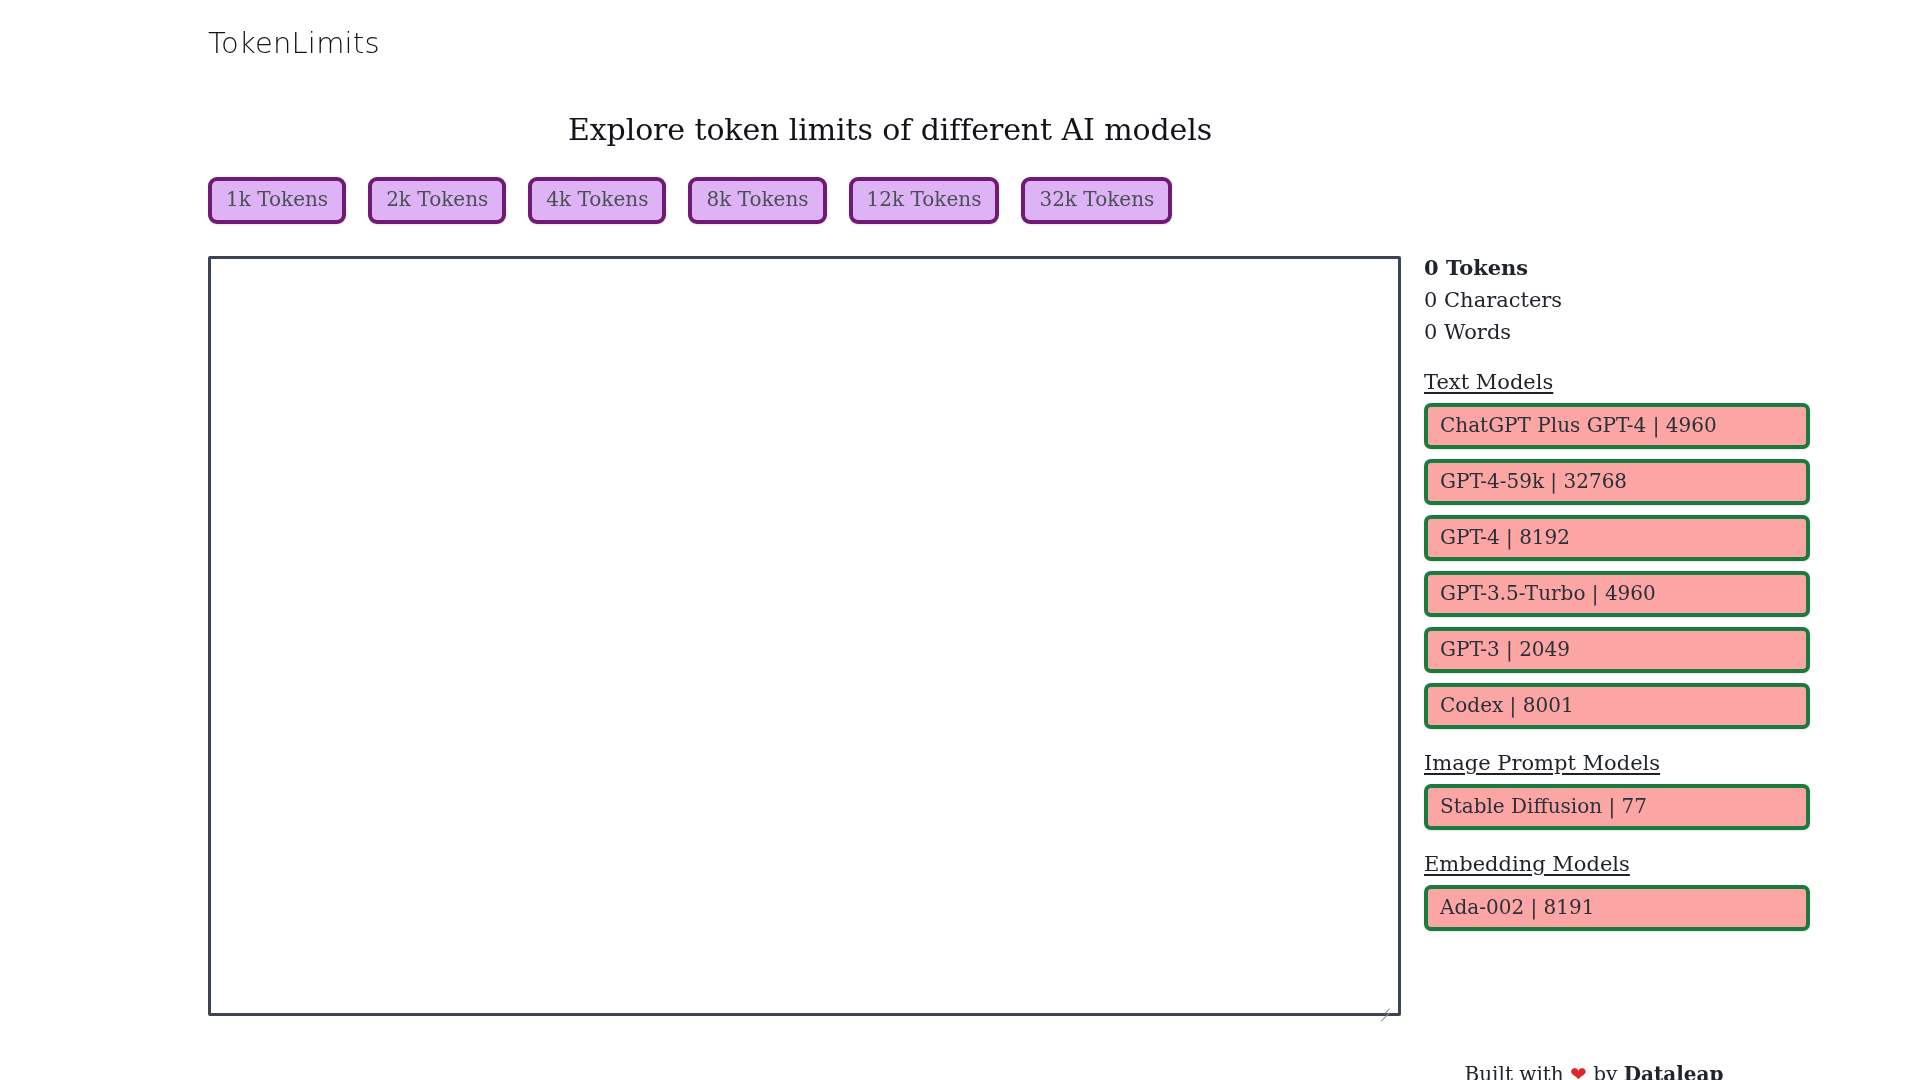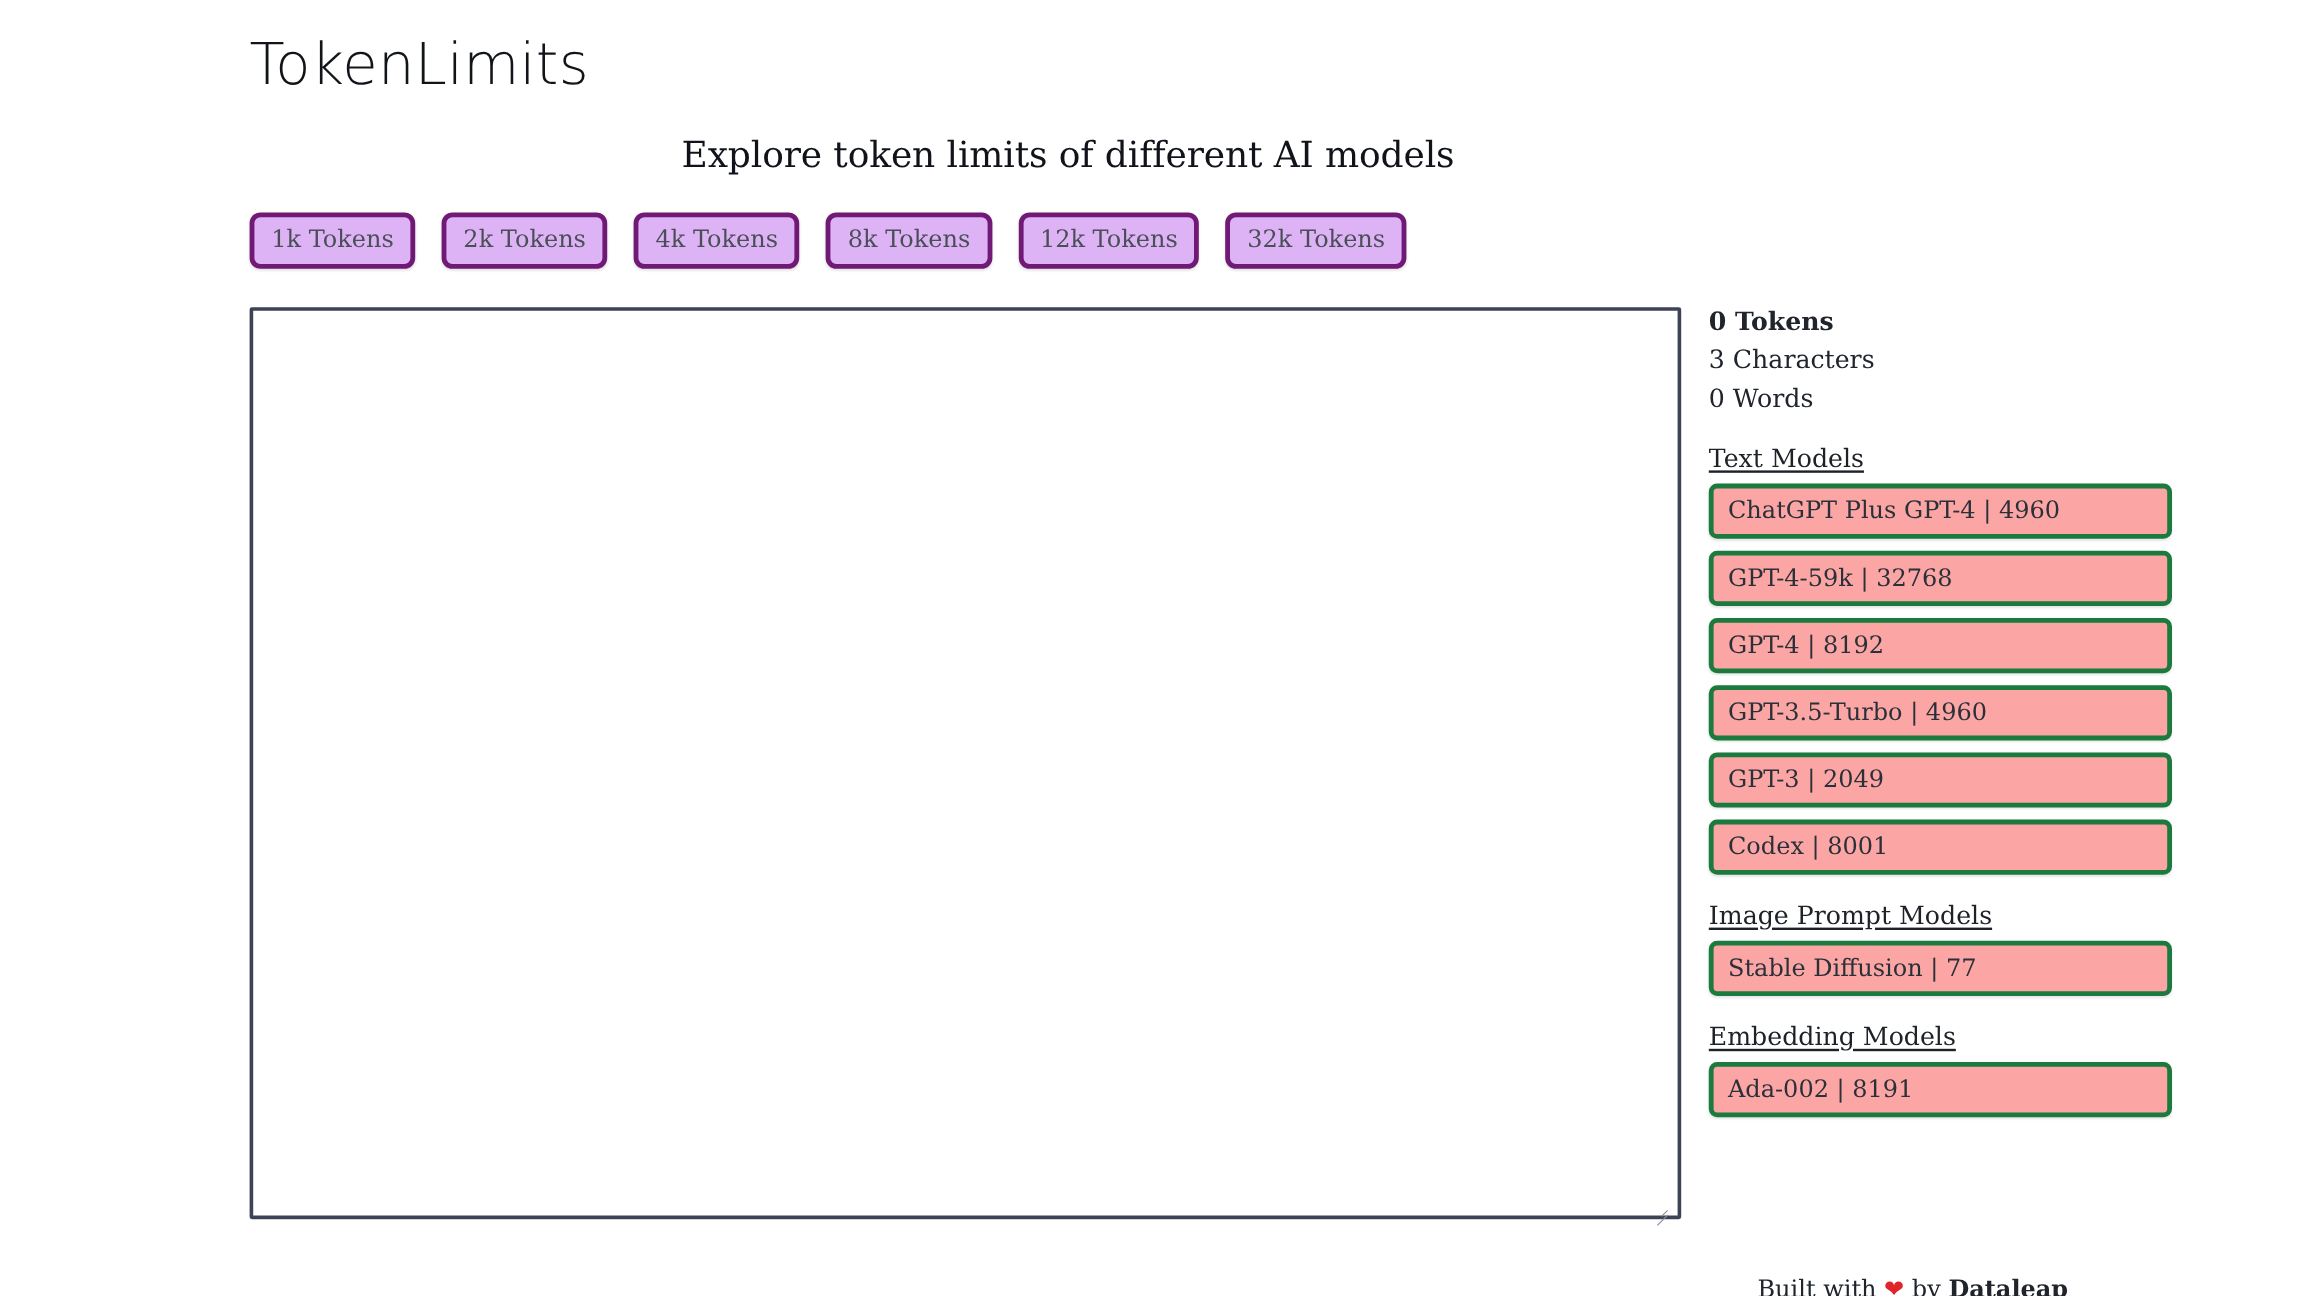--- a/index.html
+++ b/index.html
@@ -23,21 +23,21 @@
     height: 1080px;
   }
 
   
   .brand {
     position: absolute;
     left: 208px;
     top: 28px;
     font-family: "DejaVu Sans", "Liberation Sans", sans-serif;
     font-weight: 300;
-    font-size: 48px;
+    font-size: 29px;
     letter-spacing: 0.2px;
     color: #111418;
     line-height: 1.1;
   }
 
   .headline {
     position: absolute;
     left: 0;
     right: 0;
     top: 92px;
@@ -186,21 +186,21 @@
   <textarea class="editor" placeholder="" style=""></textarea>
 
   <div class="resize-grip">
     <span></span>
       <span></span>
   </div>
 
   <div class="sidebar">
 
     <div class="stat bold">0 Tokens</div>
-    <div class="stat">3 Characters</div>
+    <div class="stat">0 Characters</div>
     <div class="stat">0 Words</div>
 
     <span class="group-title">Text Models</span>
     <button class="model-btn">ChatGPT Plus GPT-4 | 4960</button>
     <button class="model-btn">GPT-4-59k | 32768</button>
     <button class="model-btn">GPT-4 | 8192</button>
     <button class="model-btn">GPT-3.5-Turbo | 4960</button>
     <button class="model-btn">GPT-3 | 2049</button>
     <button class="model-btn">Codex | 8001</button>
 

